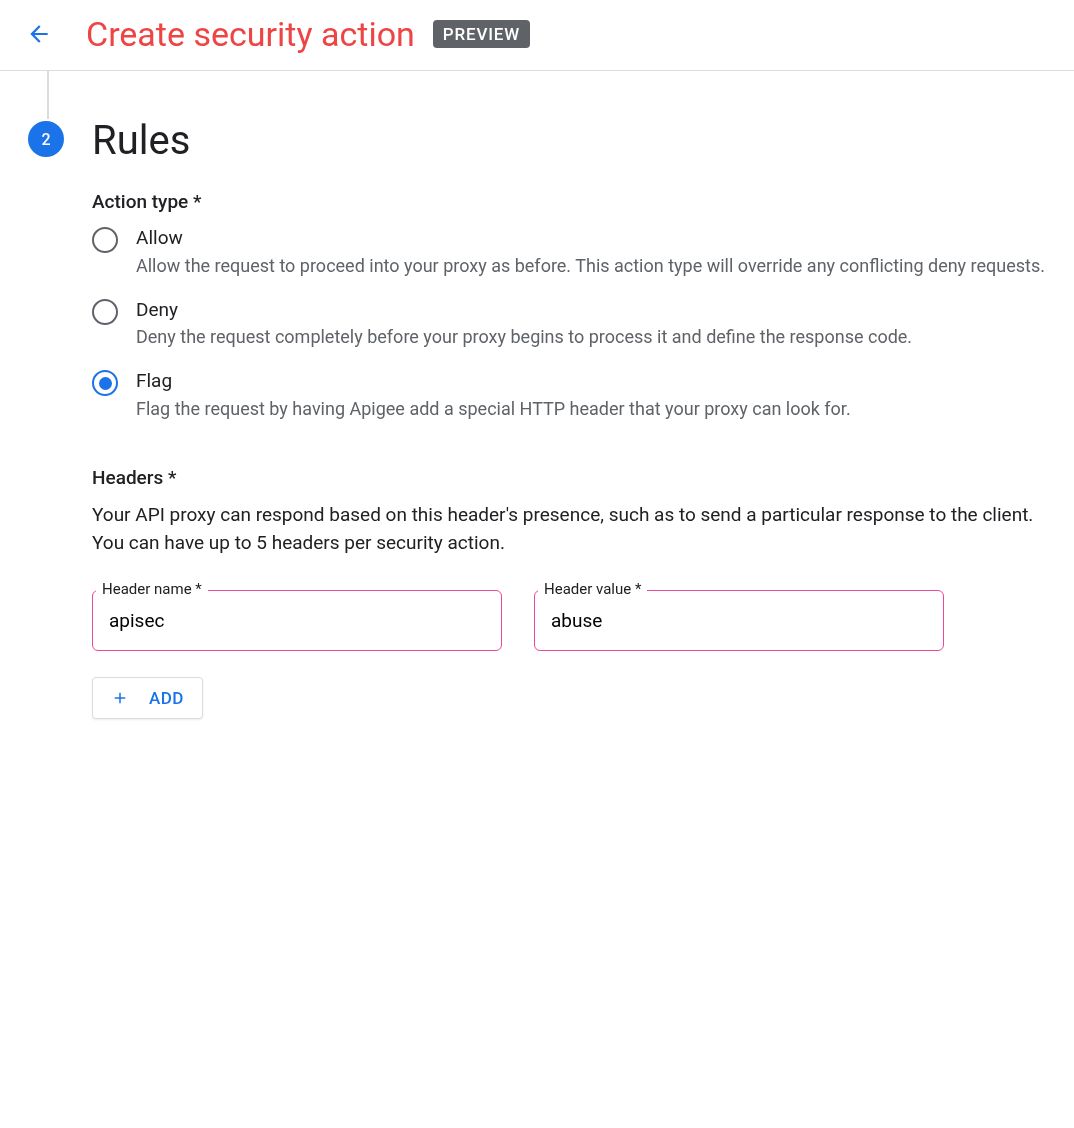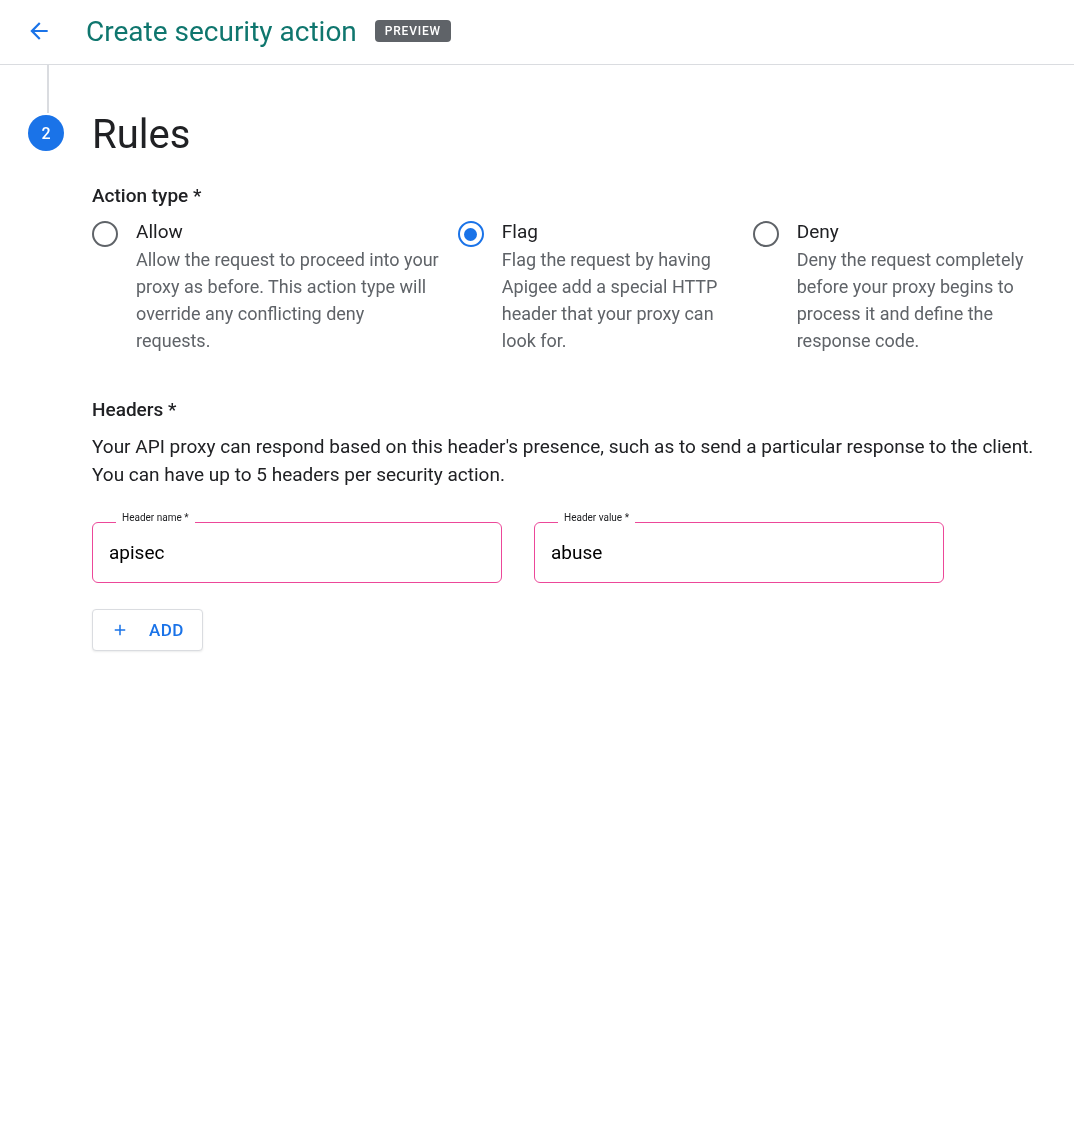--- a/index.html
+++ b/index.html
@@ -20,28 +20,28 @@
     gap: 30px;
   }
   .back-btn {
     width: 34px; height: 34px;
     display: flex; align-items: center; justify-content: center;
     cursor: pointer;
     border-radius: 50%;
   }
   .back-btn svg { width: 26px; height: 26px; }
   .apptitle {
-    font-size: 28px;
+    font-size: 34px;
     font-weight: 400;
-    color: #0f766e;
+    color: #ef4444;
   }
   .badge {
     background: #5f6368;
     color: #fff;
-    font-size: 12px;
+    font-size: 17px;
     font-weight: 500;
     letter-spacing: 0.8px;
     padding: 4px 10px;
     border-radius: 4px;
     margin-left: 6px;
     font-family: inherit;
   }
 
   
   .content {
@@ -86,21 +86,21 @@
     margin: 0 0 12px 0;
   }
   .section-desc {
     font-size: 19px;
     line-height: 1.5;
     color: #202124;
     margin: 0 0 34px 0;
   }
 
   
-  .radio-group { display: flex; flex-direction: row; gap: 18px; margin-bottom: 44px; }
+  .radio-group { display: flex; flex-direction: column; gap: 18px; margin-bottom: 44px; }
   .radio-row { display: flex; align-items: flex-start; gap: 18px; cursor: pointer; }
   .radio {
     width: 26px; height: 26px; min-width: 26px;
     border: 2.5px solid #5f6368;
     border-radius: 50%;
     display: flex; align-items: center; justify-content: center;
     margin-top: 2px;
   }
   .radio.selected { border-color: #1a73e8; }
   .radio .dot { width: 13px; height: 13px; border-radius: 50%; background: #1a73e8; display: none; }
@@ -125,25 +125,25 @@
     font-size: 19px;
     padding: 18px 16px;
     border: 1px solid #ec4899;
     border-radius: 6px;
     background: #fff;
     outline: none;
     font-family: inherit;
   }
   .field label {
     position: absolute;
-    left: 24px;
+    left: 4px;
     top: -10px;
     background: #fff;
     padding: 0 6px;
-    font-size: 10px;
+    font-size: 15px;
     color: #202124;
   }
 
   .add-btn {
     display: inline-flex;
     align-items: center;
     gap: 20px;
     color: #1a73e8;
     font-size: 17px;
     font-weight: 500;
@@ -183,35 +183,35 @@
 
       <div class="radio-group">
         <div class="radio-row">
           <div class="radio"></div>
           <div>
             <div class="radio-label">Allow</div>
             <div class="radio-desc">Allow the request to proceed into your proxy as before. This action type will override any conflicting deny requests.</div>
           </div>
         </div>
         <div class="radio-row">
+          <div class="radio"></div>
+          <div>
+            <div class="radio-label">Deny</div>
+            <div class="radio-desc">Deny the request completely before your proxy begins to process it and define the response code.</div>
+          </div>
+        </div>
+        <div class="radio-row">
           <div class="radio selected">
               <div class="dot"></div>
             </div>
           <div>
             <div class="radio-label">Flag</div>
             <div class="radio-desc">Flag the request by having Apigee add a special HTTP header that your proxy can look for.</div>
           </div>
         </div>
-        <div class="radio-row">
-          <div class="radio"></div>
-          <div>
-            <div class="radio-label">Deny</div>
-            <div class="radio-desc">Deny the request completely before your proxy begins to process it and define the response code.</div>
-          </div>
-        </div>
       </div>
 
       <p class="section-label">Headers *</p>
       <p class="section-desc" style="margin-bottom:0">Your API proxy can respond based on this header's presence, such as to send a particular response to the client. You can have up to 5 headers per security action.</p>
 
       <div class="header-row">
         <div class="field">
           <label>Header name *</label>
           <input type="text" value="apisec" style="">
         </div>

